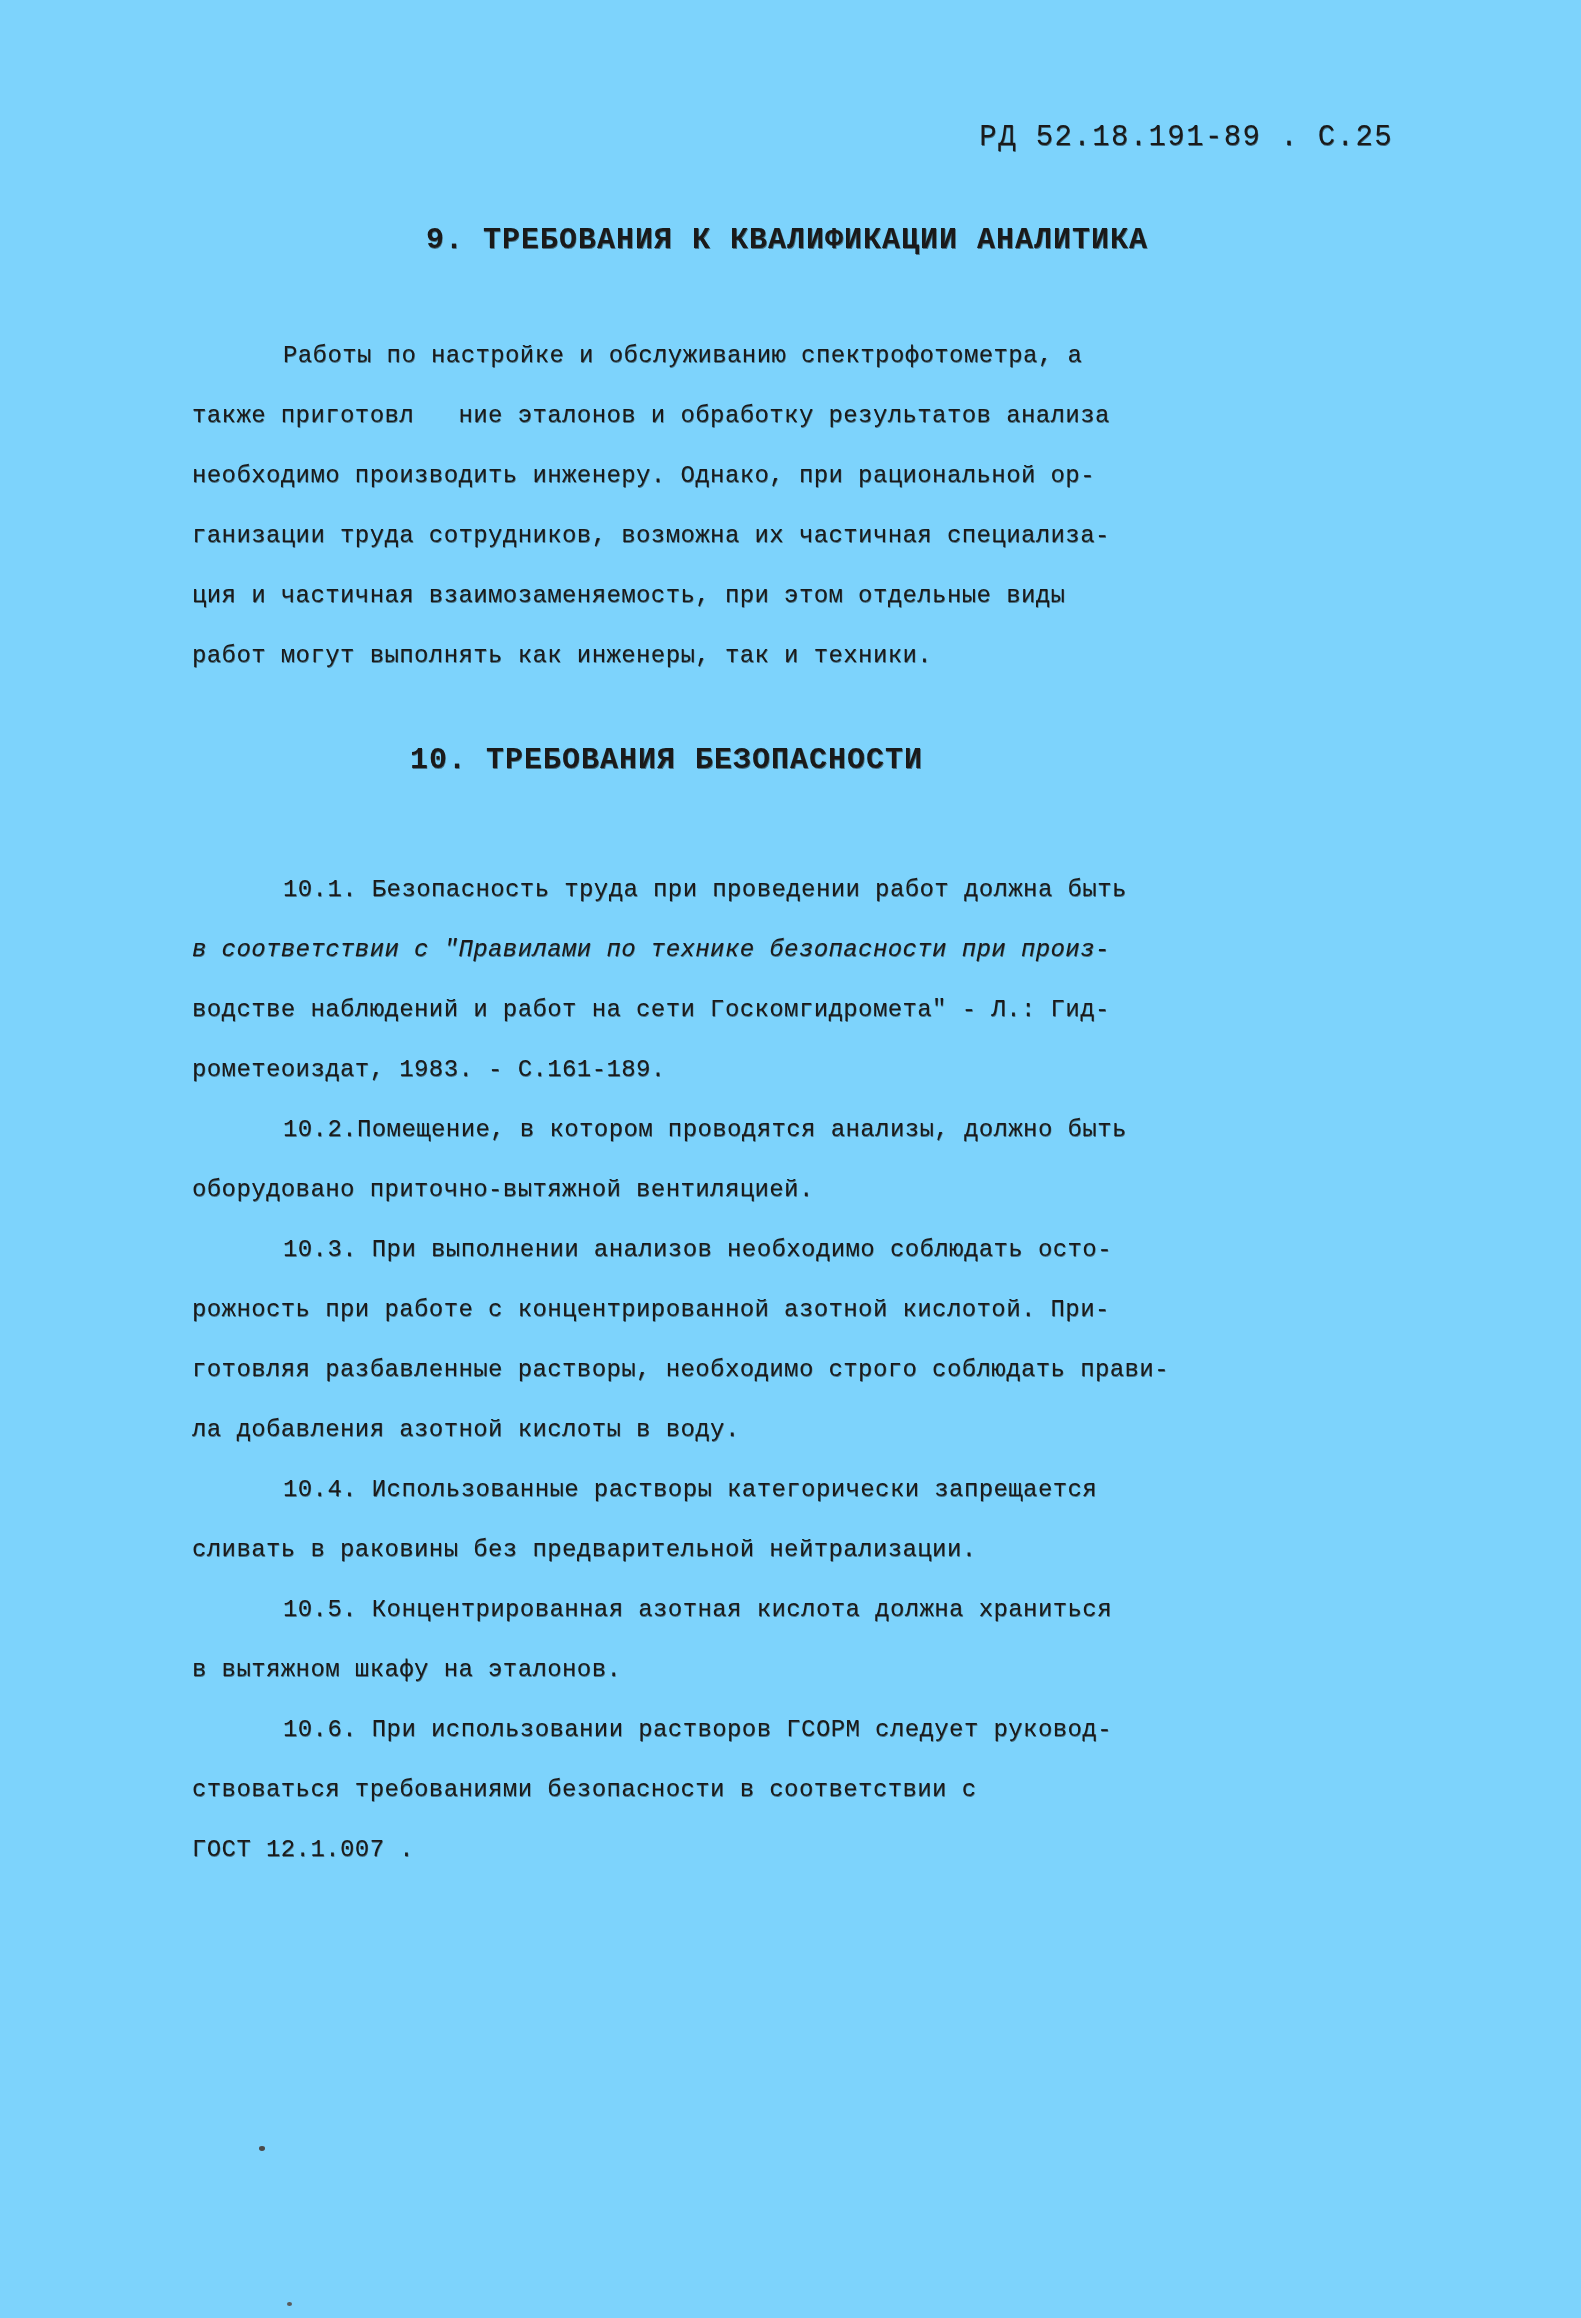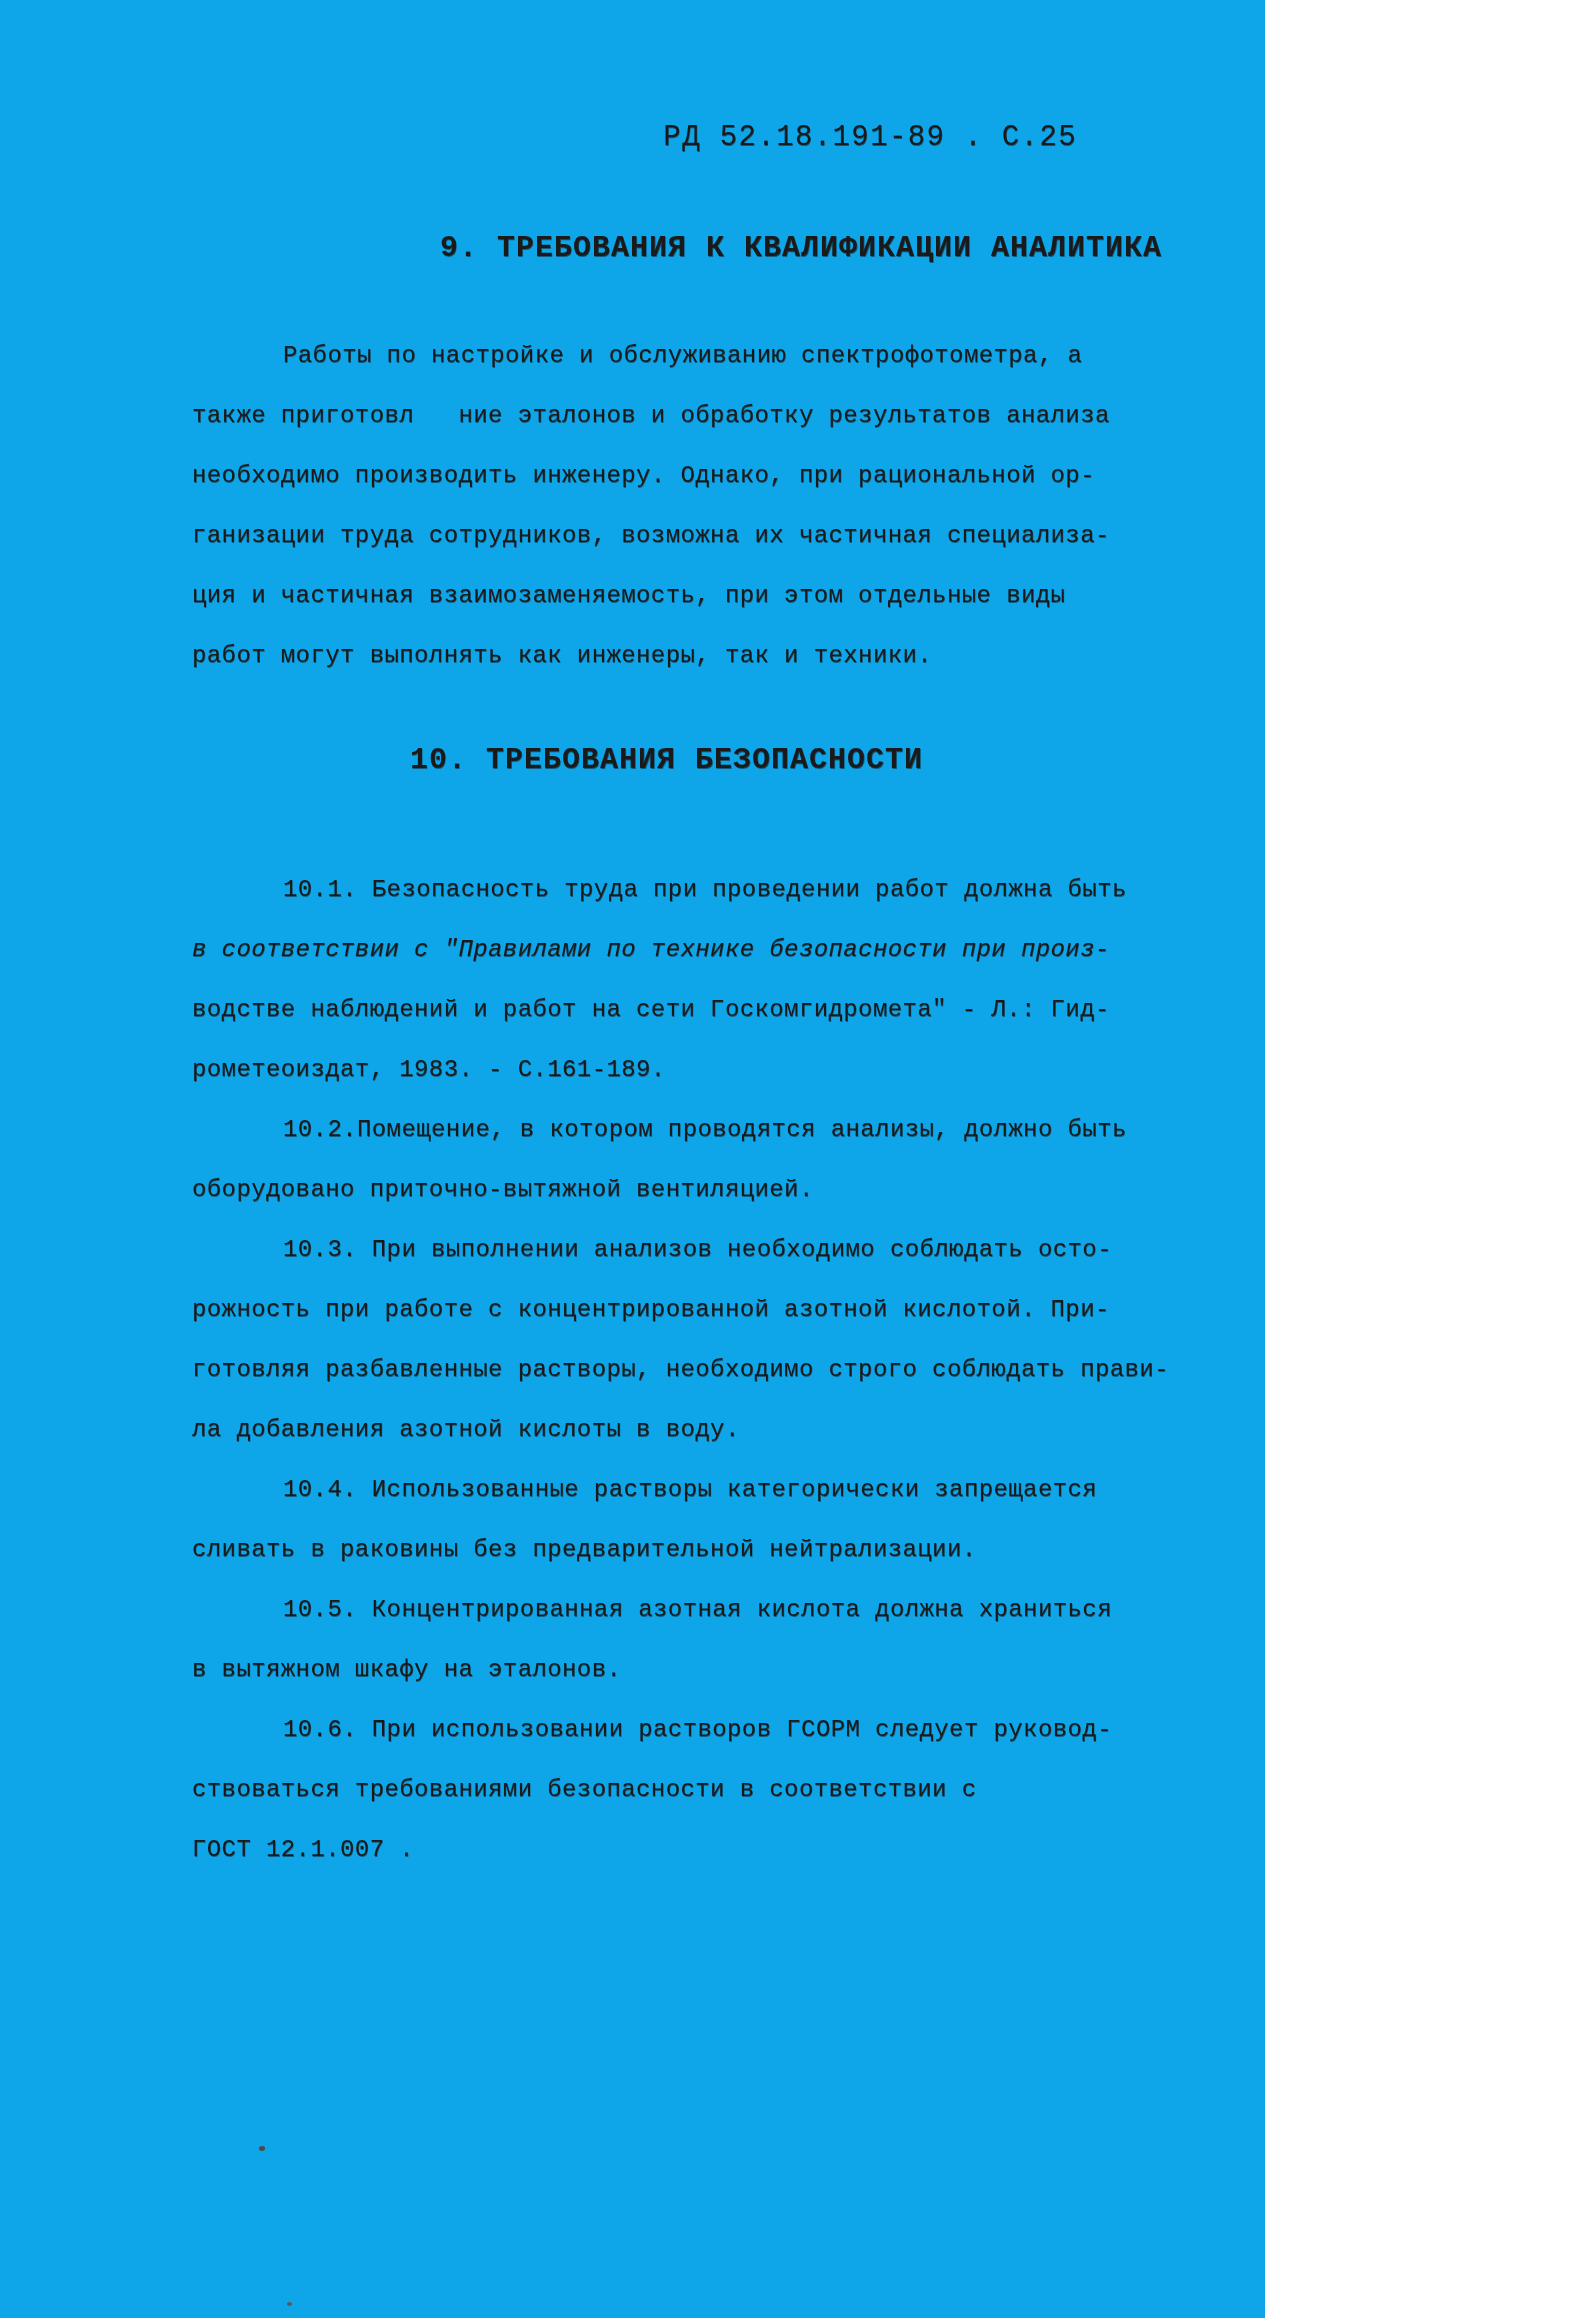--- a/index.html
+++ b/index.html
@@ -2,23 +2,23 @@
 <html><head>
 <meta charset="utf-8">
 <style>
   html, body {
     margin: 0;
     padding: 0;
     background: #ffffff;
   }
   .page {
     position: relative;
-    width: 1265px;
+    width: 1581px;
     height: 2318px;
-    background: #0ea5e9;
+    background: #7dd3fc;
     overflow: hidden;
     font-family: "Liberation Mono", "DejaVu Sans Mono", monospace;
   }
   
   .scan-layer {
     position: absolute;
     inset: 0;
     color: #1a1a1a;
     filter: blur(0.3px);
   }
@@ -32,21 +32,21 @@
     white-space: pre;
   }
   .doc-title {
     position: absolute;
     font-size: 30px;
     font-weight: bold;
     letter-spacing: 1px;
     text-shadow: 0.6px 0.6px 0 rgba(20,20,20,0.5);
     white-space: pre;
   }
-  .title-9  { top: 223px; left: 440px; margin-top: 8px; }
+  .title-9  { top: 223px; left: 426px; }
   .title-10 { top: 743px; left: 410px; }
   .body-block {
     position: absolute;
     left: 192px;
     width: 1268px;
   }
   .para-9  { top: 326px; }
   .para-10 { top: 860px; }
   .text-line {
     height: 60px;

